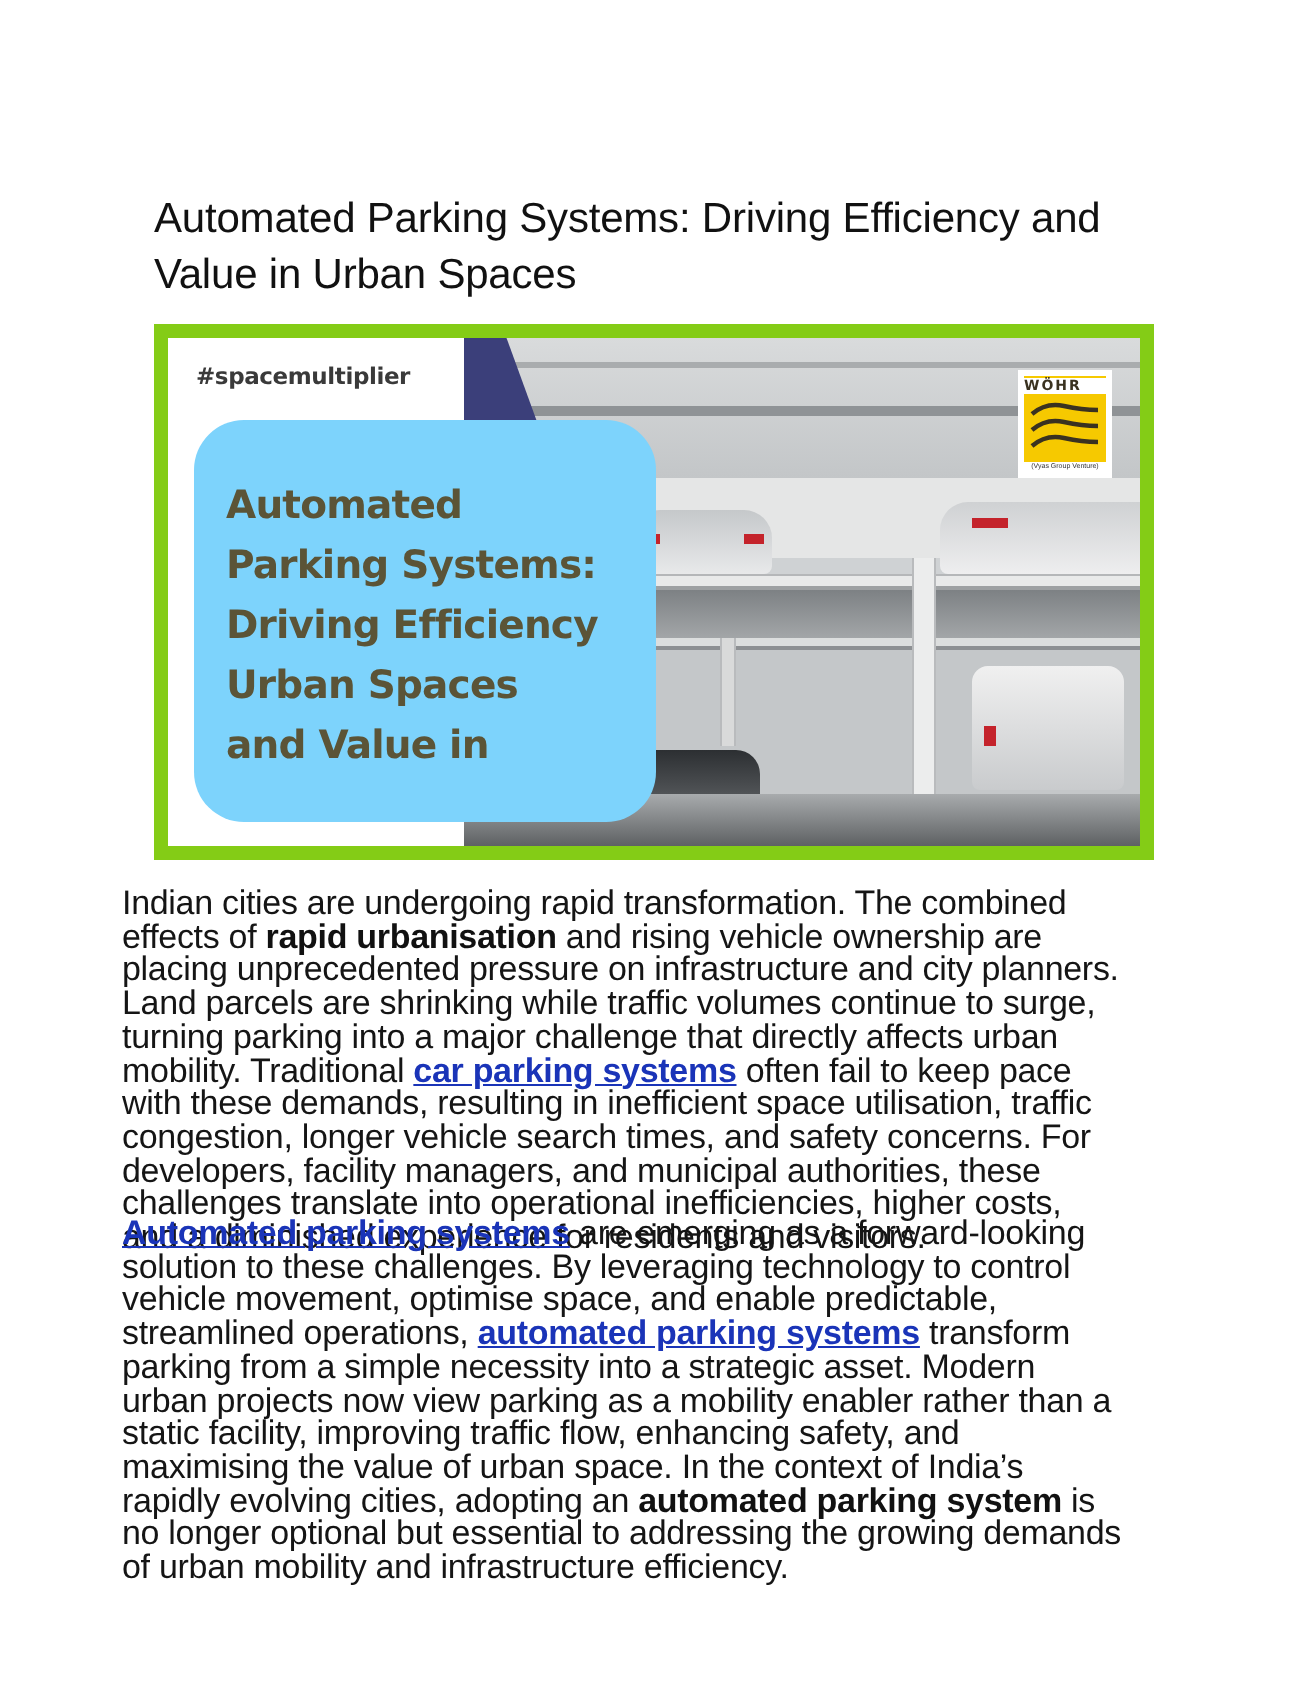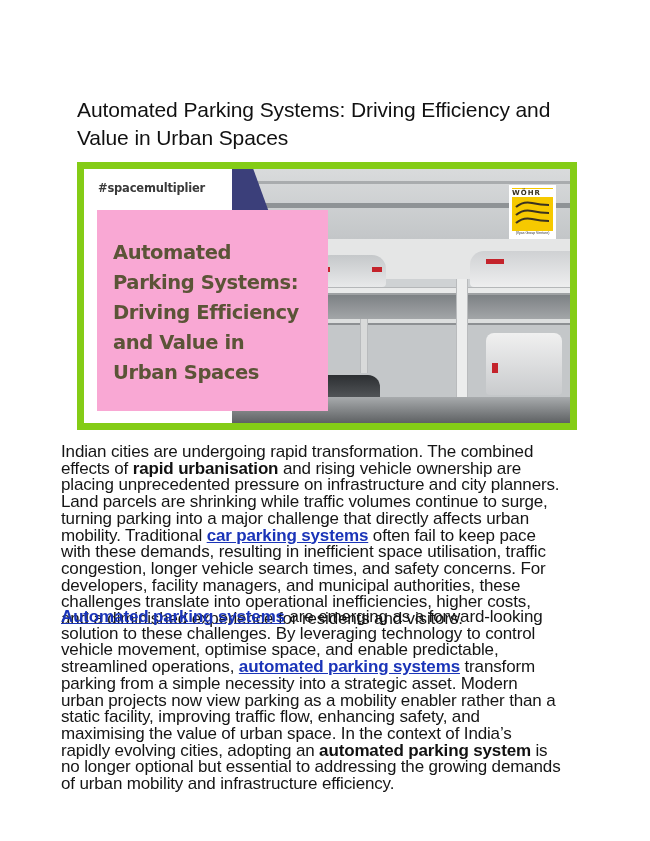--- a/index.html
+++ b/index.html
@@ -60,21 +60,21 @@
       font-family: "DejaVu Sans", sans-serif; background: #ffffff; line-height: 8px;
     }
     .logo-sub {
       position: absolute; left: 0; right: 0; bottom: 0; text-align: center;
       font-size: 3.5px; color: #333; background: #ffffff; line-height: 5px;
     }
     .logo svg { position: absolute; left: 3px; top: 11px; }
 
     .promo-box {
       position: absolute; left: 13px; top: 41px; width: 231px; height: 201px;
-      background: #f9a8d4; padding: 28px 16px 0 16px;
+      background: #7dd3fc; padding: 28px 16px 0 16px; border-radius: 25px;
     }
     .promo-line {
       display: block; font-family: "DejaVu Sans", sans-serif; font-weight: bold;
       font-size: 19.5px; line-height: 30px; color: #5b5437; letter-spacing: -0.4px;
       white-space: nowrap;
     }
 
     .body-text {
       position: absolute; left: 61px; width: 500px;
       font-size: 17px; line-height: 16.7px; color: #151515;
@@ -137,20 +137,20 @@
         </svg>
         <div class="logo-sub">(Vyas Group Venture)</div>
       </div>
     </div>
   </div>
 
   <div class="promo-box">
     <span class="promo-line">Automated</span>
     <span class="promo-line">Parking Systems:</span>
     <span class="promo-line">Driving Efficiency</span>
+    <span class="promo-line">Urban Spaces</span>
     <span class="promo-line">and Value in</span>
-    <span class="promo-line">Urban Spaces</span>
   </div>
 </div>
 
 <p class="body-text p1"><span>Indian cities are undergoing rapid transformation. The combined effects of </span><b>rapid urbanisation</b><span> and rising vehicle ownership are placing unprecedented pressure on infrastructure and city planners. Land parcels are shrinking while traffic volumes continue to surge, turning parking into a major challenge that directly affects urban mobility. Traditional </span><a>car parking systems</a><span> often fail to keep pace with these demands, resulting in inefficient space utilisation, traffic congestion, longer vehicle search times, and safety concerns. For developers, facility managers, and municipal authorities, these challenges translate into operational inefficiencies, higher costs, and a diminished experience for residents and visitors.</span></p>
 
 <p class="body-text p2"><a>Automated parking systems</a><span> are emerging as a forward-looking solution to these challenges. By leveraging technology to control vehicle movement, optimise space, and enable predictable, streamlined operations, </span><a>automated parking systems</a><span> transform parking from a simple necessity into a strategic asset. Modern urban projects now view parking as a mobility enabler rather than a static facility, improving traffic flow, enhancing safety, and maximising the value of urban space. In the context of India’s rapidly evolving cities, adopting an </span><b>automated parking system</b><span> is no longer optional but essential to addressing the growing demands of urban mobility and infrastructure efficiency.</span></p>
 
 </body></html>

